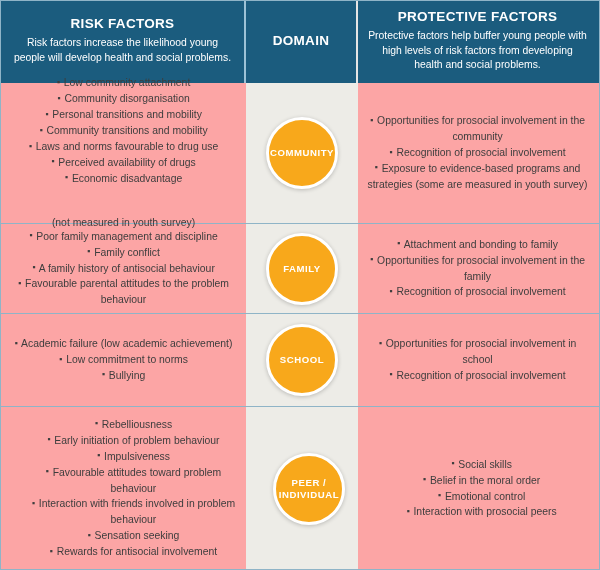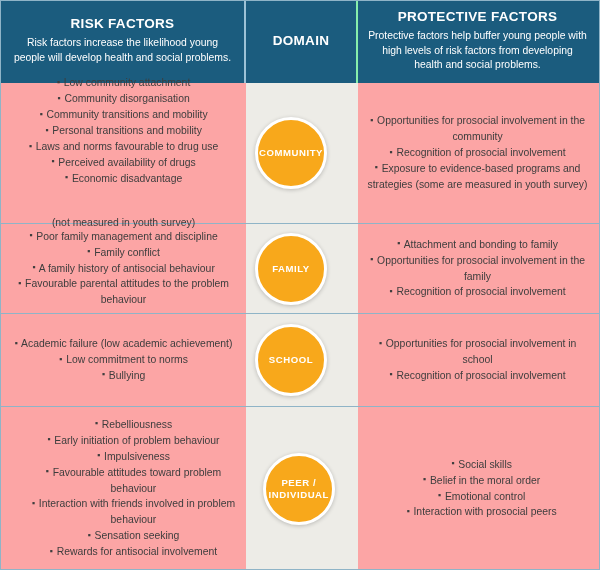--- a/index.html
+++ b/index.html
@@ -33,21 +33,21 @@
     box-sizing: border-box;
     display: flex;
     flex-direction: column;
     align-items: center;
     justify-content: center;
     text-align: center;
     color: #ffffff;
     padding: 4px 10px 6px;
   }
   .header-cell.risk      { width: 245px; border-right: 2px solid #9dc2d6; }
-  .header-cell.domain    { width: 112px; border-right: 2px solid #86efac; }
+  .header-cell.domain    { width: 112px; border-right: 2px solid #e5e5e5; }
   .header-cell.protect   { width: 239px; }
 
   .header-title {
     font-size: 13.5px;
     font-weight: bold;
     letter-spacing: 0.3px;
     line-height: 1.25;
     margin-bottom: 3px;
   }
   .header-title.solo { margin-bottom: 0; }
@@ -84,20 +84,21 @@
 
   .row-community { height: 141px; }
   .row-family    { height: 90px; }
   .row-school    { height: 93px; }
   .row-peer      { height: 163px; }
 
   .cell {
     box-sizing: border-box;
     display: flex;
     flex-direction: column;
+    align-items: center;
     justify-content: center;
     text-align: center;
     padding: 6px 9px;
   }
   .cell.risk    { width: 245px; }
   .cell.domain  { width: 112px; }
   .cell.protect { width: 239px; }
 
   .factor-list {
     list-style: none;
@@ -165,22 +166,22 @@
   </div>
 
   <div class="body-rows">
     <div class="dom-strip"></div>
 
     <div class="row row-community">
       <div class="cell risk">
         <ul class="factor-list">
           <li><span class="b">▪</span> <span>Low community attachment</span></li>
           <li><span class="b">▪</span> <span>Community disorganisation</span></li>
+          <li><span class="b">▪</span> <span>Personal transitions and mobility</span></li>
           <li><span class="b">▪</span> <span>Community transitions and mobility</span></li>
-          <li><span class="b">▪</span> <span>Personal transitions and mobility</span></li>
           <li><span class="b">▪</span> <span>Laws and norms favourable to drug use</span></li>
           <li><span class="b">▪</span> <span>Perceived availability of drugs</span></li>
           <li><span class="b">▪</span> <span>Economic disadvantage</span></li>
         </ul>
         <div class="note">(not measured in youth survey)</div>
       </div>
       <div class="cell domain">
         <div class="badge">COMMUNITY</div>
       </div>
       <div class="cell protect">

